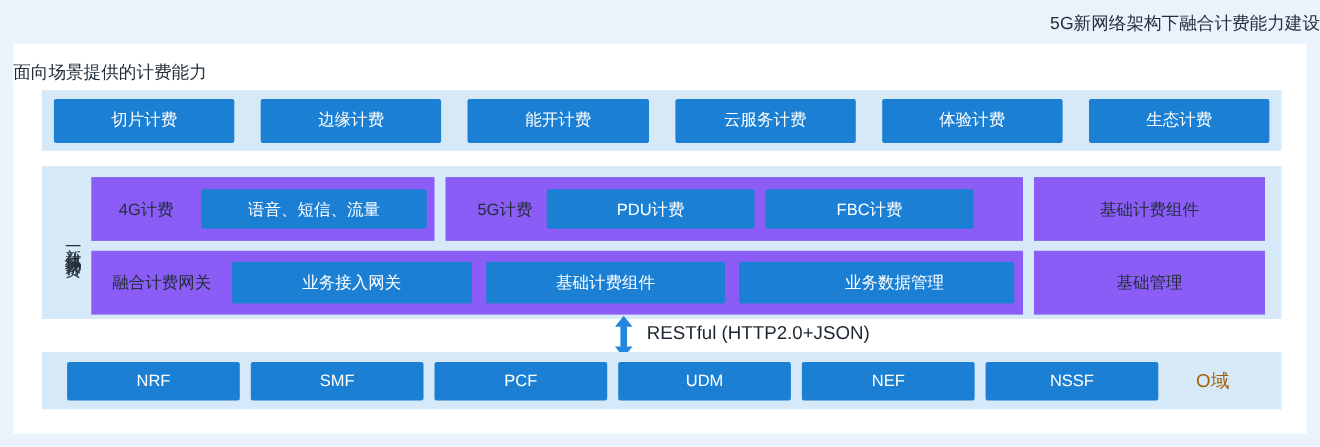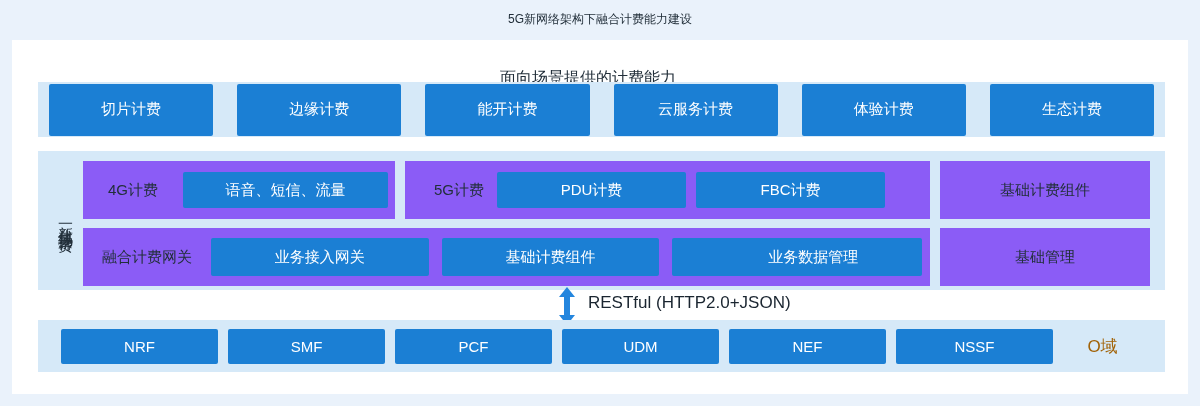--- a/index.html
+++ b/index.html
@@ -6,41 +6,41 @@
   html,body { width:1200px; height:406px; }
   body {
     font-family: "Liberation Sans", "DejaVu Sans", sans-serif;
     background:#EAF2FB;
     position:relative;
     overflow:hidden;
     color:#1F2A33;
   }
   .page-title {
     position:absolute; top:11px; left:0; width:1200px;
-    text-align:center; font-size:12px; color:#222F3A;
+    text-align:right; font-size:16px; color:#222F3A;
   }
   .container {
     position:absolute; left:12px; top:40px; width:1176px; height:354px;
     background:#FFFFFF;
   }
   .section-heading {
-    position:absolute; top:28px; left:0; width:1152px;
-    text-align:center; font-size:16px; color:#222F3A;
+    position:absolute; top:16px; left:0; width:1152px;
+    text-align:left; font-size:16px; color:#222F3A;
   }
   .band { position:absolute; left:26px; width:1127px; background:#D6E9F8; }
   .band-top { top:42px; height:55px; display:flex; align-items:center; gap:24px; padding:0 11px; }
   .band-mid { top:111px; height:139px; }
   .band-bottom { top:280px; height:52px; display:flex; align-items:center; gap:10px; padding:0 23px; }
 
   .btn {
     background:#1B7FD4; color:#FFFFFF; font-size:15px;
     display:flex; align-items:center; justify-content:center;
     border-radius:2px; white-space:nowrap;
   }
-  .cap-btn { flex:1; height:52px; }
+  .cap-btn { flex:1; height:40px; }
 
   .v-label {
     position:absolute; left:8px; top:0; height:139px; width:38px;
     display:flex; align-items:center; justify-content:center;
     writing-mode:vertical-rl; text-orientation:upright;
     font-size:15px; letter-spacing:2px; color:#222F3A;
   }
   .white-box {
     position:absolute; background:#8b5cf6; height:58px;
     display:flex; align-items:center;

